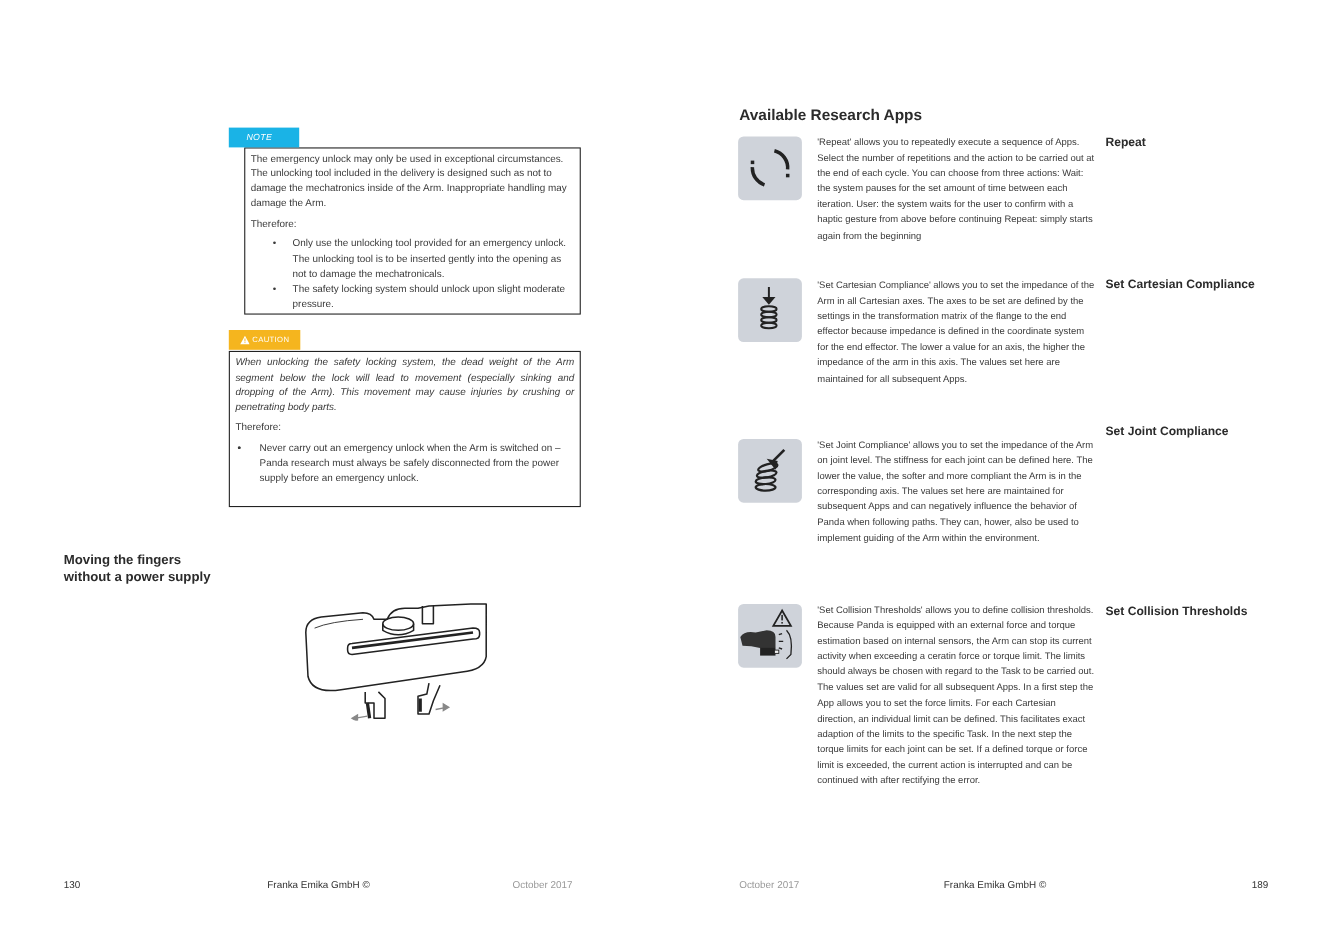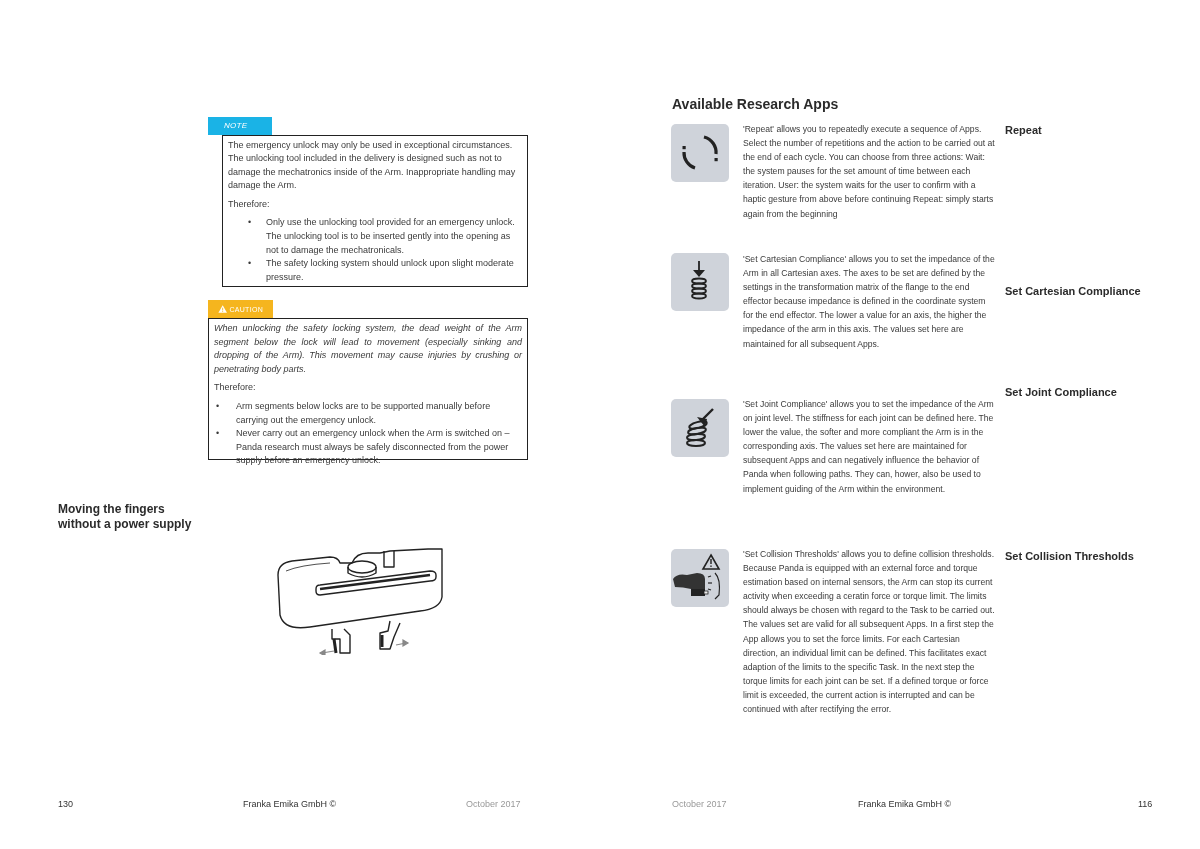--- a/index.html
+++ b/index.html
@@ -60,21 +60,21 @@
         <path d="M5.5 0.5 L10.5 9.5 L0.5 9.5 Z" fill="#fff"></path>
         <rect x="5" y="3.5" width="1" height="3.2" fill="#f5b51e"></rect>
         <rect x="5" y="7.4" width="1" height="1" fill="#f5b51e"></rect>
       </svg>
       <span style="font-size:7px;">CAUTION</span>
     </div>
     <div class="notice-box caution-box small" style="height:142px;">
       <p class="justify">When unlocking the safety locking system, the dead weight of the Arm segment below the lock will lead to movement (especially sinking and dropping of the Arm). This movement may cause injuries by crushing or penetrating body parts.</p>
       <p>Therefore:</p>
       <ul>
-        <li><span class="bullet">•</span><span>Arm segments below locks are to be supported manually before carrying out the emergency unlock.</span></li>
+        <li><span class="bullet">•</span></li>
         <li><span class="bullet">•</span><span>Never carry out an emergency unlock when the Arm is switched on – Panda research must always be safely disconnected from the power supply before an emergency unlock.</span></li>
       </ul>
     </div>
   </div>
 
   <div class="side-heading" style="top:490px;">
     <div>Moving the fingers</div>
     <div>without a power supply</div>
   </div>
 
@@ -127,21 +127,21 @@
         <line x1="28" y1="8" x2="28" y2="22"></line>
         <ellipse cx="28" cy="28" rx="7" ry="2.5"></ellipse>
         <ellipse cx="28" cy="33" rx="7" ry="2.5"></ellipse>
         <ellipse cx="28" cy="38" rx="7" ry="2.5"></ellipse>
         <ellipse cx="28" cy="43" rx="7" ry="2.5"></ellipse>
       </g>
       <path d="M22 17 L28 24 L34 17 Z" fill="#222"></path>
     </svg>
   </div>
   <div class="app-text" style="top:252px;">'Set Cartesian Compliance' allows you to set the impedance of the Arm in all Cartesian axes. The axes to be set are defined by the settings in the transformation matrix of the flange to the end effector because impedance is defined in the coordinate system for the end effector. The lower a value for an axis, the higher the impedance of the arm in this axis. The values set here are maintained for all subsequent Apps.</div>
-  <div class="app-name" style="top:253px;margin-top:32px;">Set Cartesian Compliance</div>
+  <div class="app-name" style="top:253px;">Set Cartesian Compliance</div>
 
   <div class="app-icon" style="top:399px;">
     <svg width="58" height="58" viewBox="0 0 58 58">
       <g fill="none" stroke="#222" stroke-width="2">
         <ellipse cx="27" cy="26" rx="9" ry="3" transform="rotate(-15 27 26)"></ellipse>
         <ellipse cx="26" cy="32" rx="9" ry="3" transform="rotate(-10 26 32)"></ellipse>
         <ellipse cx="25" cy="38" rx="9" ry="3" transform="rotate(-5 25 38)"></ellipse>
         <ellipse cx="25" cy="44" rx="9" ry="3"></ellipse>
         <line x1="42" y1="10" x2="30" y2="22" stroke-width="2.4"></line>
       </g>
@@ -165,14 +165,14 @@
         <line x1="37" y1="34" x2="41" y2="34"></line>
         <line x1="37" y1="40" x2="40" y2="41"></line>
       </g>
     </svg>
   </div>
   <div class="app-text" style="top:547px;">'Set Collision Thresholds' allows you to define collision thresholds. Because Panda is equipped with an external force and torque estimation based on internal sensors, the Arm can stop its current activity when exceeding a ceratin force or torque limit. The limits should always be chosen with regard to the Task to be carried out. The values set are valid for all subsequent Apps. In a first step the App allows you to set the force limits. For each Cartesian direction, an individual limit can be defined. This facilitates exact adaption of the limits to the specific Task. In the next step the torque limits for each joint can be set. If a defined torque or force limit is exceeded, the current action is interrupted and can be continued with after rectifying the error.</div>
   <div class="app-name" style="top:550px;">Set Collision Thresholds</div>
 
   <div class="footer date" style="left:72px;">October 2017</div>
   <div class="footer" style="left:258px;">Franka Emika GmbH ©</div>
-  <div class="footer" style="left:538px;">116</div>
+  <div class="footer" style="left:538px;">189</div>
 </div>
 
 </body></html>

